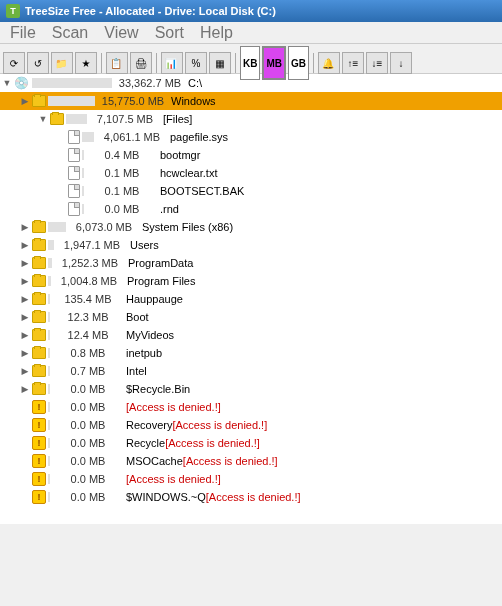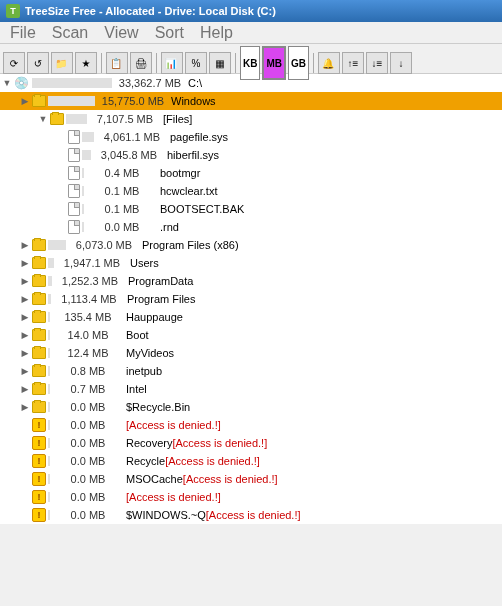--- a/index.html
+++ b/index.html
@@ -281,28 +281,20 @@
       <span class="expander"></span>
       <span class="file-icon"></span>
       <span class="size-bar-container" style="width: 12px;"><span class="size-bar-fill blue" style="width: 100%;"></span></span>
       <span class="size-num">4,061.1 MB</span>
       <span class="row-name">pagefile.sys</span>
     </div>
     <div class="tree-row">
       <span class="indent" style="width: 54px;"></span>
       <span class="expander"></span>
       <span class="file-icon"></span>
-      <span class="size-bar-container" style="width: 9px;"><span class="size-bar-fill blue" style="width: 100%;"></span></span>
-      <span class="size-num">3,045.8 MB</span>
-      <span class="row-name">hiberfil.sys</span>
-    </div>
-    <div class="tree-row">
-      <span class="indent" style="width: 54px;"></span>
-      <span class="expander"></span>
-      <span class="file-icon"></span>
       <span class="size-bar-container" style="width: 2px;"><span class="size-bar-fill blue" style="width: 100%;"></span></span>
       <span class="size-num">0.4 MB</span>
       <span class="row-name">bootmgr</span>
     </div>
     <div class="tree-row">
       <span class="indent" style="width: 54px;"></span>
       <span class="expander"></span>
       <span class="file-icon"></span>
       <span class="size-bar-container" style="width: 2px;"><span class="size-bar-fill blue" style="width: 100%;"></span></span>
       <span class="size-num">0.1 MB</span>
@@ -323,21 +315,21 @@
       <span class="size-bar-container" style="width: 2px;"><span class="size-bar-fill blue" style="width: 100%;"></span></span>
       <span class="size-num">0.0 MB</span>
       <span class="row-name">.rnd</span>
     </div>
     <div class="tree-row">
       <span class="indent" style="width: 18px;"></span>
       <span class="expander">▶</span>
       <span class="folder-icon-sm"></span>
       <span class="size-bar-container" style="width: 18px;"><span class="size-bar-fill orange" style="width: 100%;"></span></span>
       <span class="size-num">6,073.0 MB</span>
-      <span class="row-name">Program Files (x86)</span>
+      <span class="row-name">System Files (x86)</span>
     </div>
     <div class="tree-row">
       <span class="indent" style="width: 18px;"></span>
       <span class="expander">▶</span>
       <span class="folder-icon-sm"></span>
       <span class="size-bar-container" style="width: 6px;"><span class="size-bar-fill orange" style="width: 100%;"></span></span>
       <span class="size-num">1,947.1 MB</span>
       <span class="row-name">Users</span>
     </div>
     <div class="tree-row">
@@ -346,37 +338,37 @@
       <span class="folder-icon-sm"></span>
       <span class="size-bar-container" style="width: 4px;"><span class="size-bar-fill orange" style="width: 100%;"></span></span>
       <span class="size-num">1,252.3 MB</span>
       <span class="row-name">ProgramData</span>
     </div>
     <div class="tree-row">
       <span class="indent" style="width: 18px;"></span>
       <span class="expander">▶</span>
       <span class="folder-icon-sm"></span>
       <span class="size-bar-container" style="width: 3px;"><span class="size-bar-fill orange" style="width: 100%;"></span></span>
-      <span class="size-num">1,113.4 MB</span>
+      <span class="size-num">1,004.8 MB</span>
       <span class="row-name">Program Files</span>
     </div>
     <div class="tree-row">
       <span class="indent" style="width: 18px;"></span>
       <span class="expander">▶</span>
       <span class="folder-icon-sm"></span>
       <span class="size-bar-container" style="width: 2px;"><span class="size-bar-fill orange" style="width: 100%;"></span></span>
       <span class="size-num">135.4 MB</span>
       <span class="row-name">Hauppauge</span>
     </div>
     <div class="tree-row">
       <span class="indent" style="width: 18px;"></span>
       <span class="expander">▶</span>
       <span class="folder-icon-sm"></span>
       <span class="size-bar-container" style="width: 2px;"><span class="size-bar-fill orange" style="width: 100%;"></span></span>
-      <span class="size-num">14.0 MB</span>
+      <span class="size-num">12.3 MB</span>
       <span class="row-name">Boot</span>
     </div>
     <div class="tree-row">
       <span class="indent" style="width: 18px;"></span>
       <span class="expander">▶</span>
       <span class="folder-icon-sm"></span>
       <span class="size-bar-container" style="width: 2px;"><span class="size-bar-fill orange" style="width: 100%;"></span></span>
       <span class="size-num">12.4 MB</span>
       <span class="row-name">MyVideos</span>
     </div>

